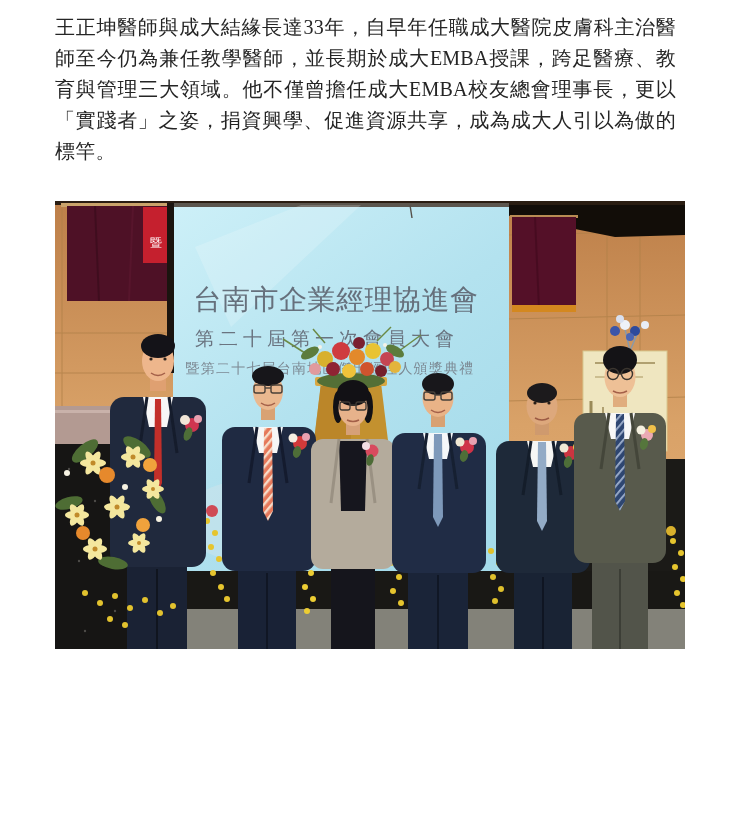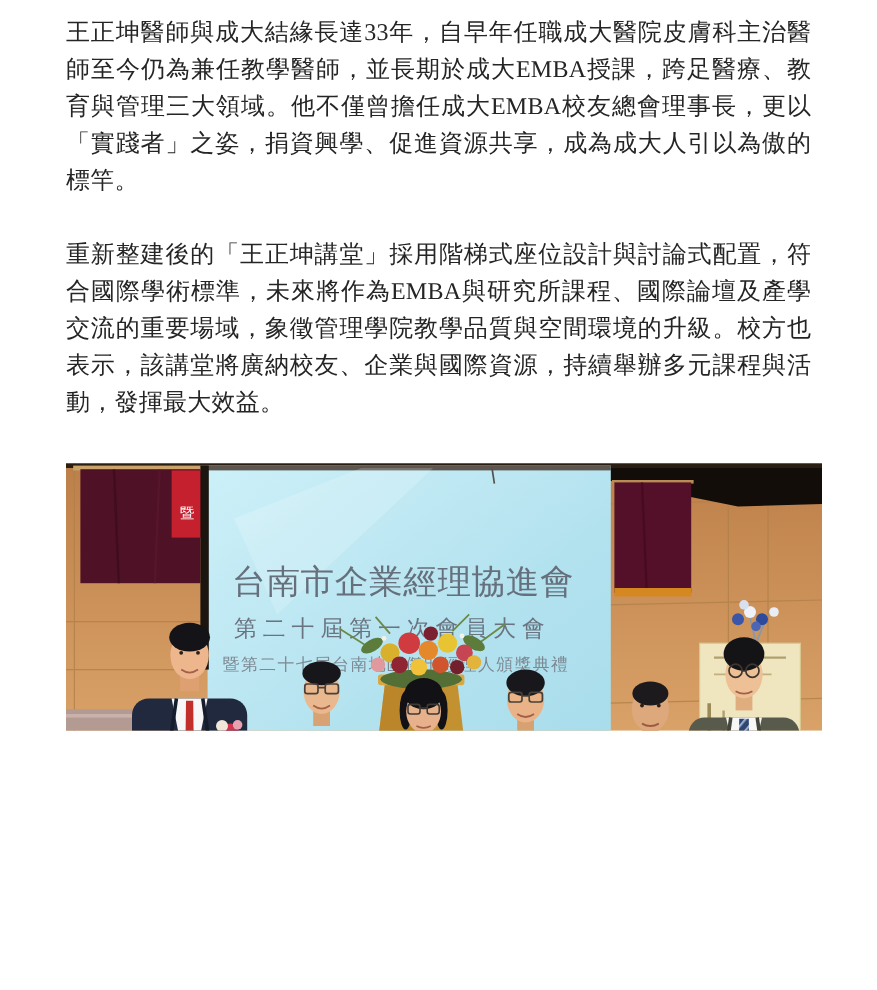--- a/index.html
+++ b/index.html
@@ -1,18 +1,18 @@
 <!DOCTYPE html>
 <html><head>
 <meta charset="utf-8">
 <style>
   html, body { margin: 0; padding: 0; background: #ffffff; }
   .page {
     width: 731px;
-    height: 609px;
+    height: 825px;
     box-sizing: border-box;
     padding: 12px 46px 0 55px;
     background: #ffffff;
     overflow: hidden;
     font-family: "Liberation Serif", "DejaVu Serif", serif;
   }
   .body-text {
     width: 621px;
     margin: 0 0 30px 0;
     font-size: 20px;
@@ -25,21 +25,20 @@
   figure.photo-figure { margin: 34px 0 0 0; }
   .photo-svg { display: block; }
   text { font-family: "Liberation Serif", "DejaVu Serif", serif; }
 </style>
 </head>
 <body>
 
 <div class="page">
 
   <p class="body-text">王正坤醫師與成大結緣長達33年，自早年任職成大醫院皮膚科主治醫師至今仍為兼任教學醫師，並長期於成大EMBA授課，跨足醫療、教育與管理三大領域。他不僅曾擔任成大EMBA校友總會理事長，更以「實踐者」之姿，捐資興學、促進資源共享，成為成大人引以為傲的標竿。</p>
-  <p class="body-text">重新整建後的「王正坤講堂」採用階梯式座位設計與討論式配置，符合國際學術標準，未來將作為EMBA與研究所課程、國際論壇及產學交流的重要場域，象徵管理學院教學品質與空間環境的升級。校方也表示，該講堂將廣納校友、企業與國際資源，持續舉辦多元課程與活動，發揮最大效益。</p>
 
   <figure class="photo-figure">
     <svg class="photo-svg" width="630" height="448" viewBox="0 0 630 448">
       <defs>
         <linearGradient id="woodGrad" x1="0" y1="0" x2="0" y2="1">
           <stop offset="0" stop-color="#bd7f49"></stop>
           <stop offset="0.5" stop-color="#d9a268"></stop>
           <stop offset="1" stop-color="#e6b177"></stop>
         </linearGradient>
         <linearGradient id="screenGrad" x1="0" y1="0" x2="0.7" y2="1">

